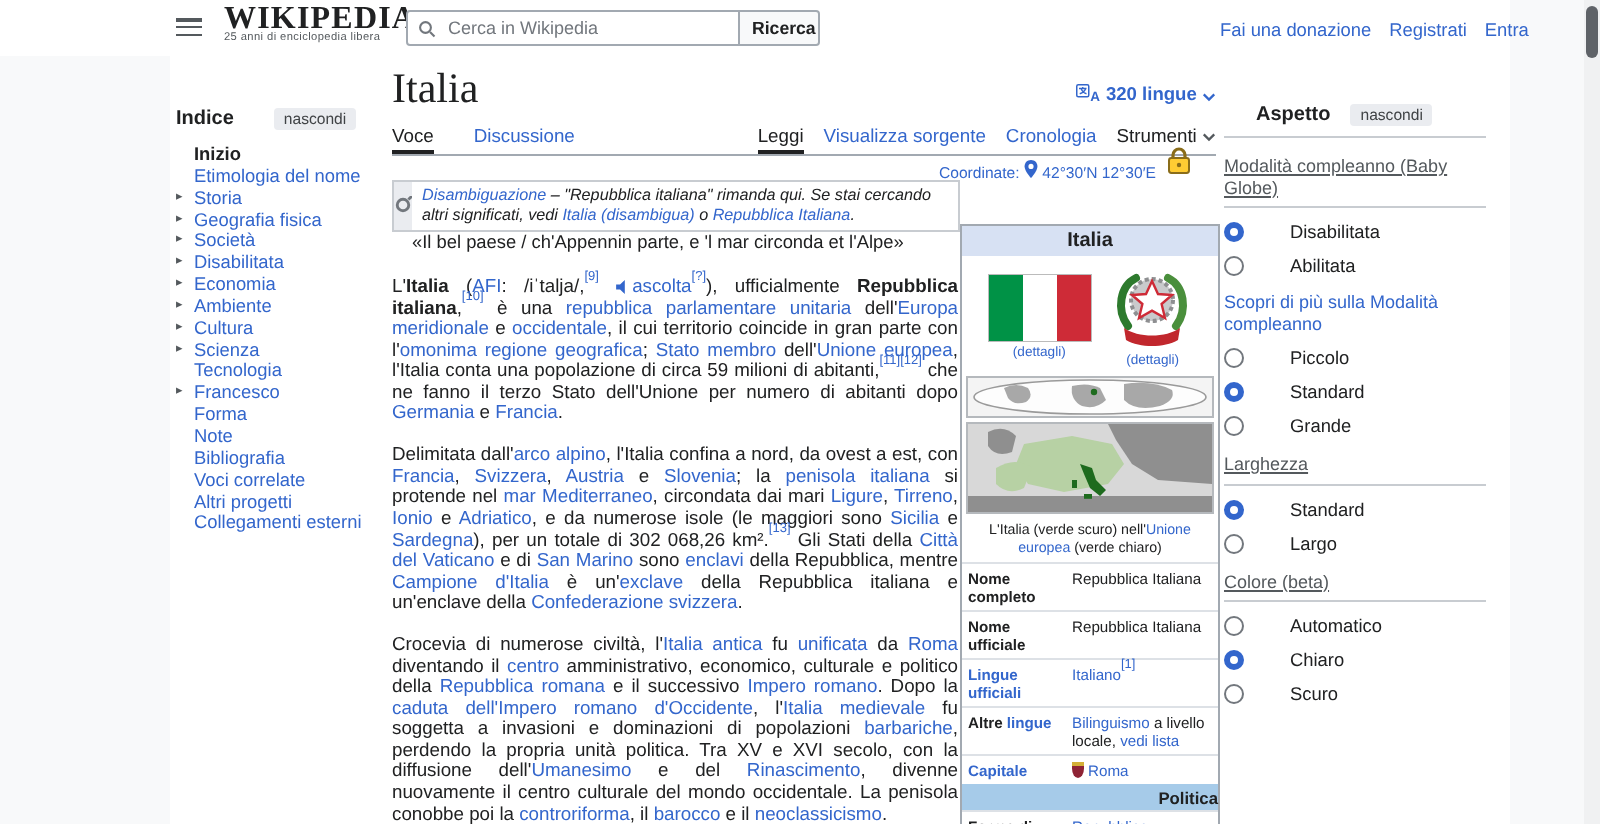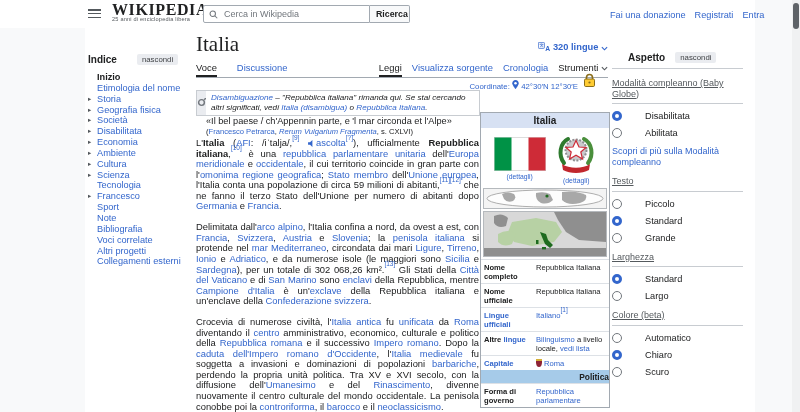--- a/index.html
+++ b/index.html
@@ -150,21 +150,21 @@
         <li><span class="arrow">▸</span><span>Storia</span></li>
         <li><span class="arrow">▸</span><span>Geografia fisica</span></li>
         <li><span class="arrow">▸</span><span>Società</span></li>
         <li><span class="arrow">▸</span><span>Disabilitata</span></li>
         <li><span class="arrow">▸</span><span>Economia</span></li>
         <li><span class="arrow">▸</span><span>Ambiente</span></li>
         <li><span class="arrow">▸</span><span>Cultura</span></li>
         <li><span class="arrow">▸</span><span>Scienza</span></li>
         <li><span>Tecnologia</span></li>
         <li><span class="arrow">▸</span><span>Francesco</span></li>
-        <li><span>Sport</span></li>
+        <li><span>Forma</span></li>
         <li><span>Note</span></li>
         <li><span>Bibliografia</span></li>
         <li><span>Voci correlate</span></li>
         <li><span>Altri progetti</span></li>
         <li><span>Collegamenti esterni</span></li>
       </ul>
   </div>
 
   <div class="abs a-title">Italia</div>
 
@@ -218,21 +218,20 @@
       <svg width="9" height="9" viewBox="0 0 10 10">
         <circle cx="5" cy="5" r="3.2" fill="none" stroke="#72777d" stroke-width="1.6"></circle>
         <line x1="8" y1="2" x2="10" y2="0" stroke="#72777d" stroke-width="1.6"></line>
       </svg>
     </div>
     <div class="hat-tx"><span class="lk">Disambiguazione</span><span> – "Repubblica italiana" rimanda qui. Se stai cercando altri significati, vedi </span><span class="lk">Italia (disambigua)</span><span> o </span><span class="lk">Repubblica Italiana</span><span>.</span></div>
   </div>
 
   <div class="abs quote">
     <div class="quote-line">«Il bel paese / ch'Appennin parte, e 'l mar circonda et l'Alpe»</div>
-    <div class="quote-attr"><span>(</span><span class="lk">Francesco Petrarca</span><span>, </span><span class="lk i">Rerum Vulgarium Fragmenta</span><span>, s. CXLVI)</span></div>
   </div>
 
   <div class="abs paras">
     <p><span>L'</span><span class="b">Italia</span><span> (</span><span class="lk">AFI</span><span>: /iˈtalja/,</span><sup>[9]</sup><span> </span><span class="seg-icon speaker-icon"></span><span class="lk">ascolta</span><sup>[?]</sup><span>), ufficialmente </span><span class="b">Repubblica italiana</span><span>,</span><sup>[10]</sup><span> è una </span><span class="lk">repubblica parlamentare</span><span> </span><span class="lk">unitaria</span><span> dell'</span><span class="lk">Europa meridionale</span><span> e </span><span class="lk">occidentale</span><span>, il cui territorio coincide in gran parte con l'</span><span class="lk">omonima regione geografica</span><span>; </span><span class="lk">Stato membro</span><span> dell'</span><span class="lk">Unione europea</span><span>, l'Italia conta una popolazione di circa 59 milioni di abitanti,</span><sup>[11][12]</sup><span> che ne fanno il terzo Stato dell'Unione per numero di abitanti dopo </span><span class="lk">Germania</span><span> e </span><span class="lk">Francia</span><span>.</span></p>
     <p><span>Delimitata dall'</span><span class="lk">arco alpino</span><span>, l'Italia confina a nord, da ovest a est, con </span><span class="lk">Francia</span><span>, </span><span class="lk">Svizzera</span><span>, </span><span class="lk">Austria</span><span> e </span><span class="lk">Slovenia</span><span>; la </span><span class="lk">penisola italiana</span><span> si protende nel </span><span class="lk">mar Mediterraneo</span><span>, circondata dai mari </span><span class="lk">Ligure</span><span>, </span><span class="lk">Tirreno</span><span>, </span><span class="lk">Ionio</span><span> e </span><span class="lk">Adriatico</span><span>, e da numerose isole (le maggiori sono </span><span class="lk">Sicilia</span><span> e </span><span class="lk">Sardegna</span><span>), per un totale di 302 068,26 km².</span><sup>[13]</sup><span> Gli Stati della </span><span class="lk">Città del Vaticano</span><span> e di </span><span class="lk">San Marino</span><span> sono </span><span class="lk">enclavi</span><span> della Repubblica, mentre </span><span class="lk">Campione d'Italia</span><span> è un'</span><span class="lk">exclave</span><span> della Repubblica italiana e un'enclave della </span><span class="lk">Confederazione svizzera</span><span>.</span></p>
     <p><span>Crocevia di numerose civiltà, l'</span><span class="lk">Italia antica</span><span> fu </span><span class="lk">unificata</span><span> da </span><span class="lk">Roma</span><span> diventando il </span><span class="lk">centro</span><span> amministrativo, economico, culturale e politico della </span><span class="lk">Repubblica romana</span><span> e il successivo </span><span class="lk">Impero romano</span><span>. Dopo la </span><span class="lk">caduta dell'Impero romano d'Occidente</span><span>, l'</span><span class="lk">Italia medievale</span><span> fu soggetta a invasioni e dominazioni di popolazioni </span><span class="lk">barbariche</span><span>, perdendo la propria unità politica. Tra XV e XVI secolo, con la diffusione dell'</span><span class="lk">Umanesimo</span><span> e del </span><span class="lk">Rinascimento</span><span>, divenne nuovamente il centro culturale del mondo occidentale. La penisola conobbe poi la </span><span class="lk">controriforma</span><span>, il </span><span class="lk">barocco</span><span> e il </span><span class="lk">neoclassicismo</span><span>.</span></p>
 
   </div>
 
   <div class="abs ibox">
@@ -272,20 +271,21 @@
       <path d="M70 0 L122 0 L122 30 L95 28 L82 20 L74 8 Z" fill="#8f8f8f"></path>
       <path d="M0 36 L122 36 L122 44 L0 44 Z" fill="#8f8f8f"></path>
       <path d="M10 4 q8 -4 14 2 l-2 8 q-8 3 -12 -3 z" fill="#8f8f8f"></path>
       <path d="M28 10 L52 6 L72 10 L78 20 L70 30 L48 34 L30 30 L24 20 Z" fill="#b7d1a4"></path>
       <path d="M14 22 q10 -6 18 0 l-4 10 q-8 4 -14 -2 z" fill="#b7d1a4"></path>
       <path d="M56 20 l6 2 l2 6 l5 5 l-3 3 l-5 -4 l-3 -7 z" fill="#1e6b1e"></path>
       <rect x="58" y="35" width="4" height="2.4" fill="#1e6b1e"></rect>
       <rect x="52" y="28" width="2.5" height="4" fill="#1e6b1e"></rect>
     </svg>
 
+    <div class="ib-cap"><span>L'Italia (verde scuro) nell'</span><span class="lk">Unione europea</span><span> (verde chiaro)</span></div>
     <div id="ibox-rows">
         <div class="ib-row">
           <div class="lab"><span>Nome completo</span></div>
           <div><span>Repubblica Italiana</span></div>
         </div>
         <div class="ib-row">
           <div class="lab"><span>Nome ufficiale</span></div>
           <div><span>Repubblica Italiana</span></div>
         </div>
         <div class="ib-row">
@@ -317,21 +317,20 @@
         <div class="asp-group-label">Modalità compleanno (Baby Globe)</div>
         <div class="radio-row">
           <span class="radio sel"></span>
           <span>Disabilitata</span>
         </div>
         <div class="radio-row">
           <span class="radio"></span>
           <span>Abilitata</span>
         </div>
         <div class="asp-link">Scopri di più sulla Modalità compleanno</div>
-        <div class="asp-group-label">Testo</div>
         <div class="radio-row">
           <span class="radio"></span>
           <span>Piccolo</span>
         </div>
         <div class="radio-row">
           <span class="radio sel"></span>
           <span>Standard</span>
         </div>
         <div class="radio-row">
           <span class="radio"></span>

